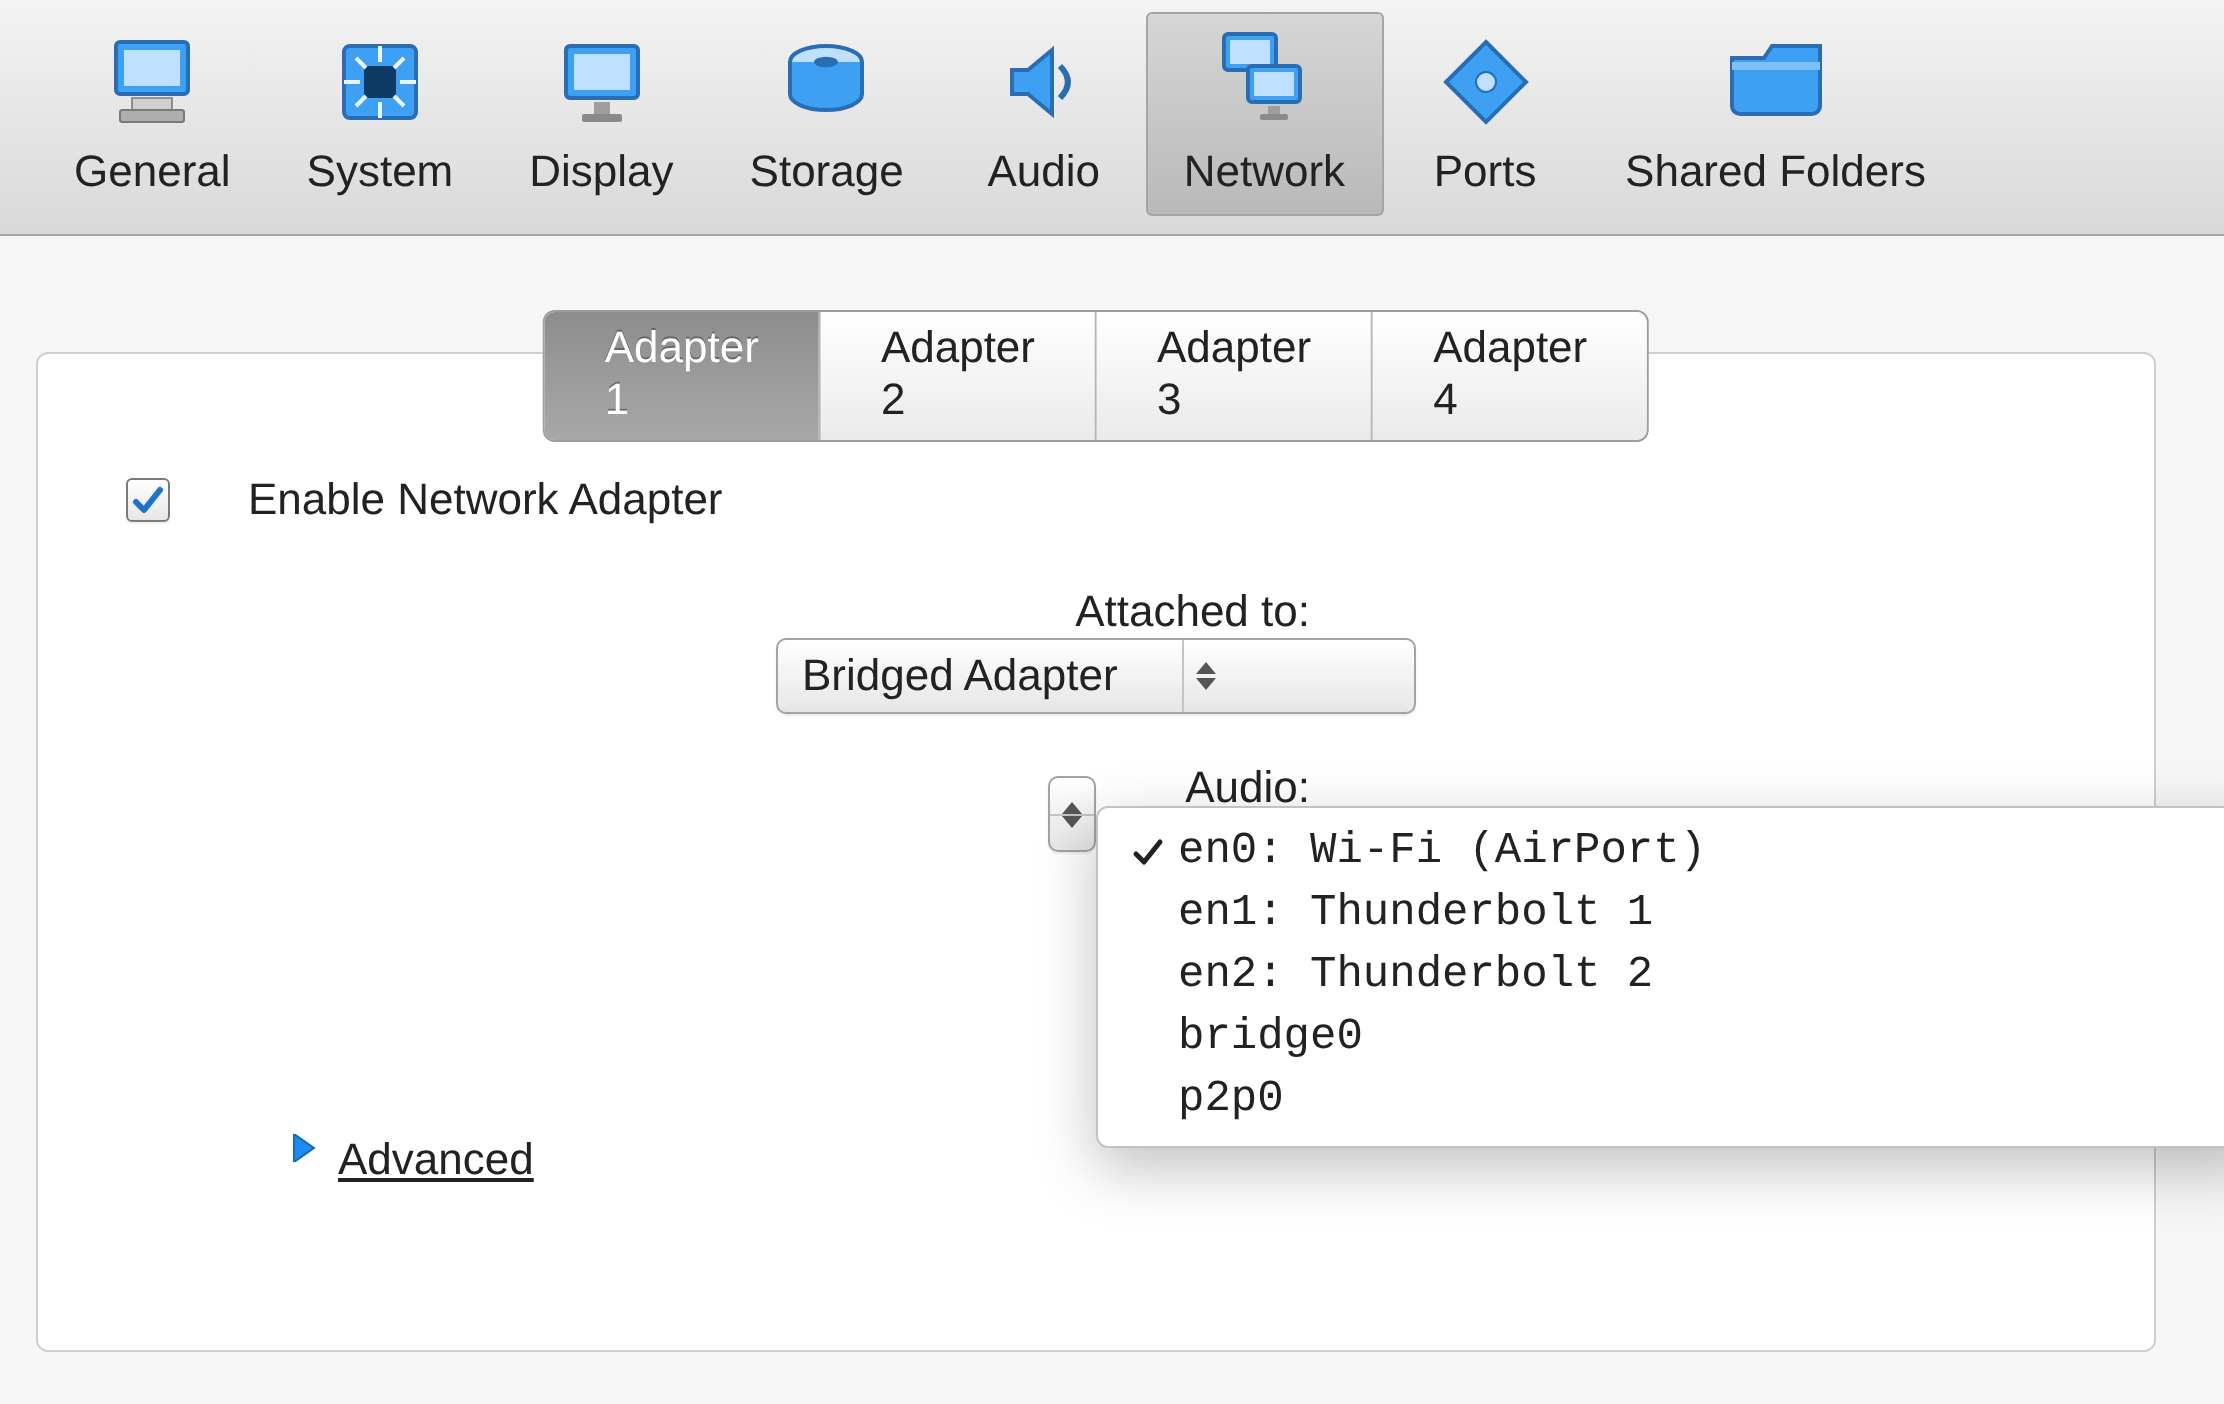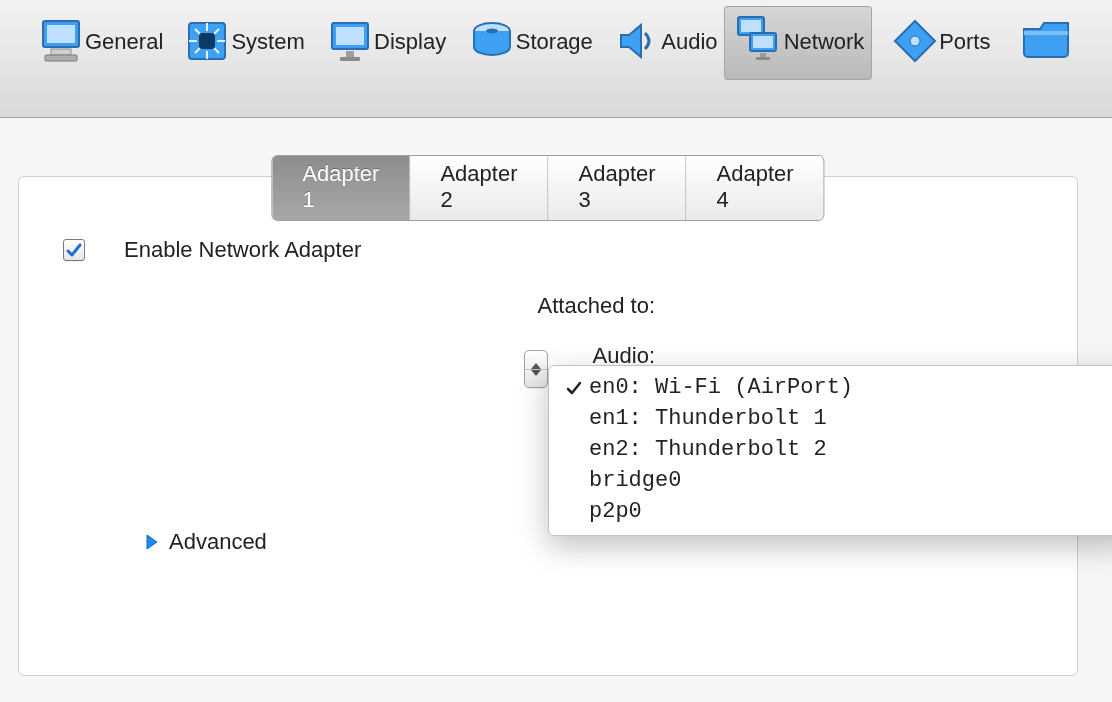--- a/index.html
+++ b/index.html
@@ -9,21 +9,21 @@
   .toolbar {
     display: flex;
     align-items: flex-start;
     padding: 6px 18px 0 18px;
     height: 118px;
     background: linear-gradient(to bottom, #f3f3f3 0%, #d9d9d9 100%);
     border-bottom: 1px solid #a8a8a8;
   }
   .toolbar-item {
     display: flex;
-    flex-direction: row;
+    flex-direction: column;
     align-items: center;
     justify-content: flex-start;
     padding: 4px 18px 8px 18px;
     border: 1px solid transparent;
     border-radius: 3px;
     min-width: 96px;
   }
   .toolbar-item.selected {
     background: linear-gradient(to bottom, #d6d6d6 0%, #b9b9b9 100%);
     border: 1px solid #a5a5a5;
@@ -122,21 +122,21 @@
     width: 24px; height: 38px;
     border: 1px solid #a3a3a3;
     border-radius: 5px;
     background: linear-gradient(to bottom, #ffffff 0%, #e6e6e6 100%);
     display: flex; flex-direction: column; align-items: center; justify-content: center;
     box-shadow: 0 1px 1px rgba(0,0,0,0.08);
   }
   .stepper .sep { width: 100%; height: 1px; background: #c4c4c4; }
 
   
-  .advanced { display: flex; align-items: center; margin-left: 90px; margin-top: 10px; }
+  .advanced { display: flex; align-items: flex-start; margin-left: 90px; margin-top: 10px; text-decoration: underline; }
   .advanced .tri { margin-right: 10px; }
 
   
   .menu {
     position: absolute;
     left: 0; top: 0;
     width: 584px;
     background: #fff;
     border: 1px solid #c2c2c2;
     border-radius: 6px;
@@ -255,20 +255,21 @@
     <div class="tlabel">Ports</div>
   </div>
 
   <div class="toolbar-item">
     <div class="icon-wrap">
       <svg width="52" height="44" viewBox="0 0 52 44">
         <path d="M4 10 h16 l4 -6 h24 v30 a4 4 0 0 1 -4 4 H8 a4 4 0 0 1 -4 -4 z" fill="#3da0f2" stroke="#2a6db3" stroke-width="2"></path>
         <rect x="4" y="12" width="44" height="4" fill="#7dc0f7"></rect>
       </svg>
     </div>
+    <div class="tlabel">Shared Folders</div>
   </div>
 </div>
 
 <div class="content">
   <div class="panel">
 
     <div class="tabs">
       <div class="tab active">Adapter 1</div>
       <div class="tab">Adapter 2</div>
       <div class="tab">Adapter 3</div>
@@ -279,20 +280,33 @@
       <span class="checkbox">
         <svg width="16" height="16" viewBox="0 0 16 16">
           <polyline points="2,9 6,13 14,3" fill="none" stroke="#1d73c9" stroke-width="3" stroke-linecap="round" stroke-linejoin="round"></polyline>
         </svg>
       </span>
       <span>Enable Network Adapter</span>
     </div>
 
     <div class="row">
       <div class="label-col">Attached to:</div>
+      <div class="field-col">
+        <div class="combo" style="width:320px;">
+          <span class="combo-text">Bridged Adapter</span>
+          <span class="combo-arrows">
+            <svg width="10" height="6" viewBox="0 0 10 6">
+                <polygon points="5,0 10,6 0,6" fill="#555"></polygon>
+              </svg>
+            <svg width="10" height="6" viewBox="0 0 10 6" style="margin-top:2px;">
+                <polygon points="0,0 10,0 5,6" fill="#555"></polygon>
+              </svg>
+          </span>
+        </div>
+      </div>
     </div>
 
     <div class="row" style="position:relative;">
       <div class="label-col">Audio:</div>
       <div class="field-col" style="position:relative; height:38px;">
 
         <div class="stepper">
           <svg width="10" height="6" viewBox="0 0 10 6">
               <polygon points="5,0 10,6 0,6" fill="#555"></polygon>
             </svg>

